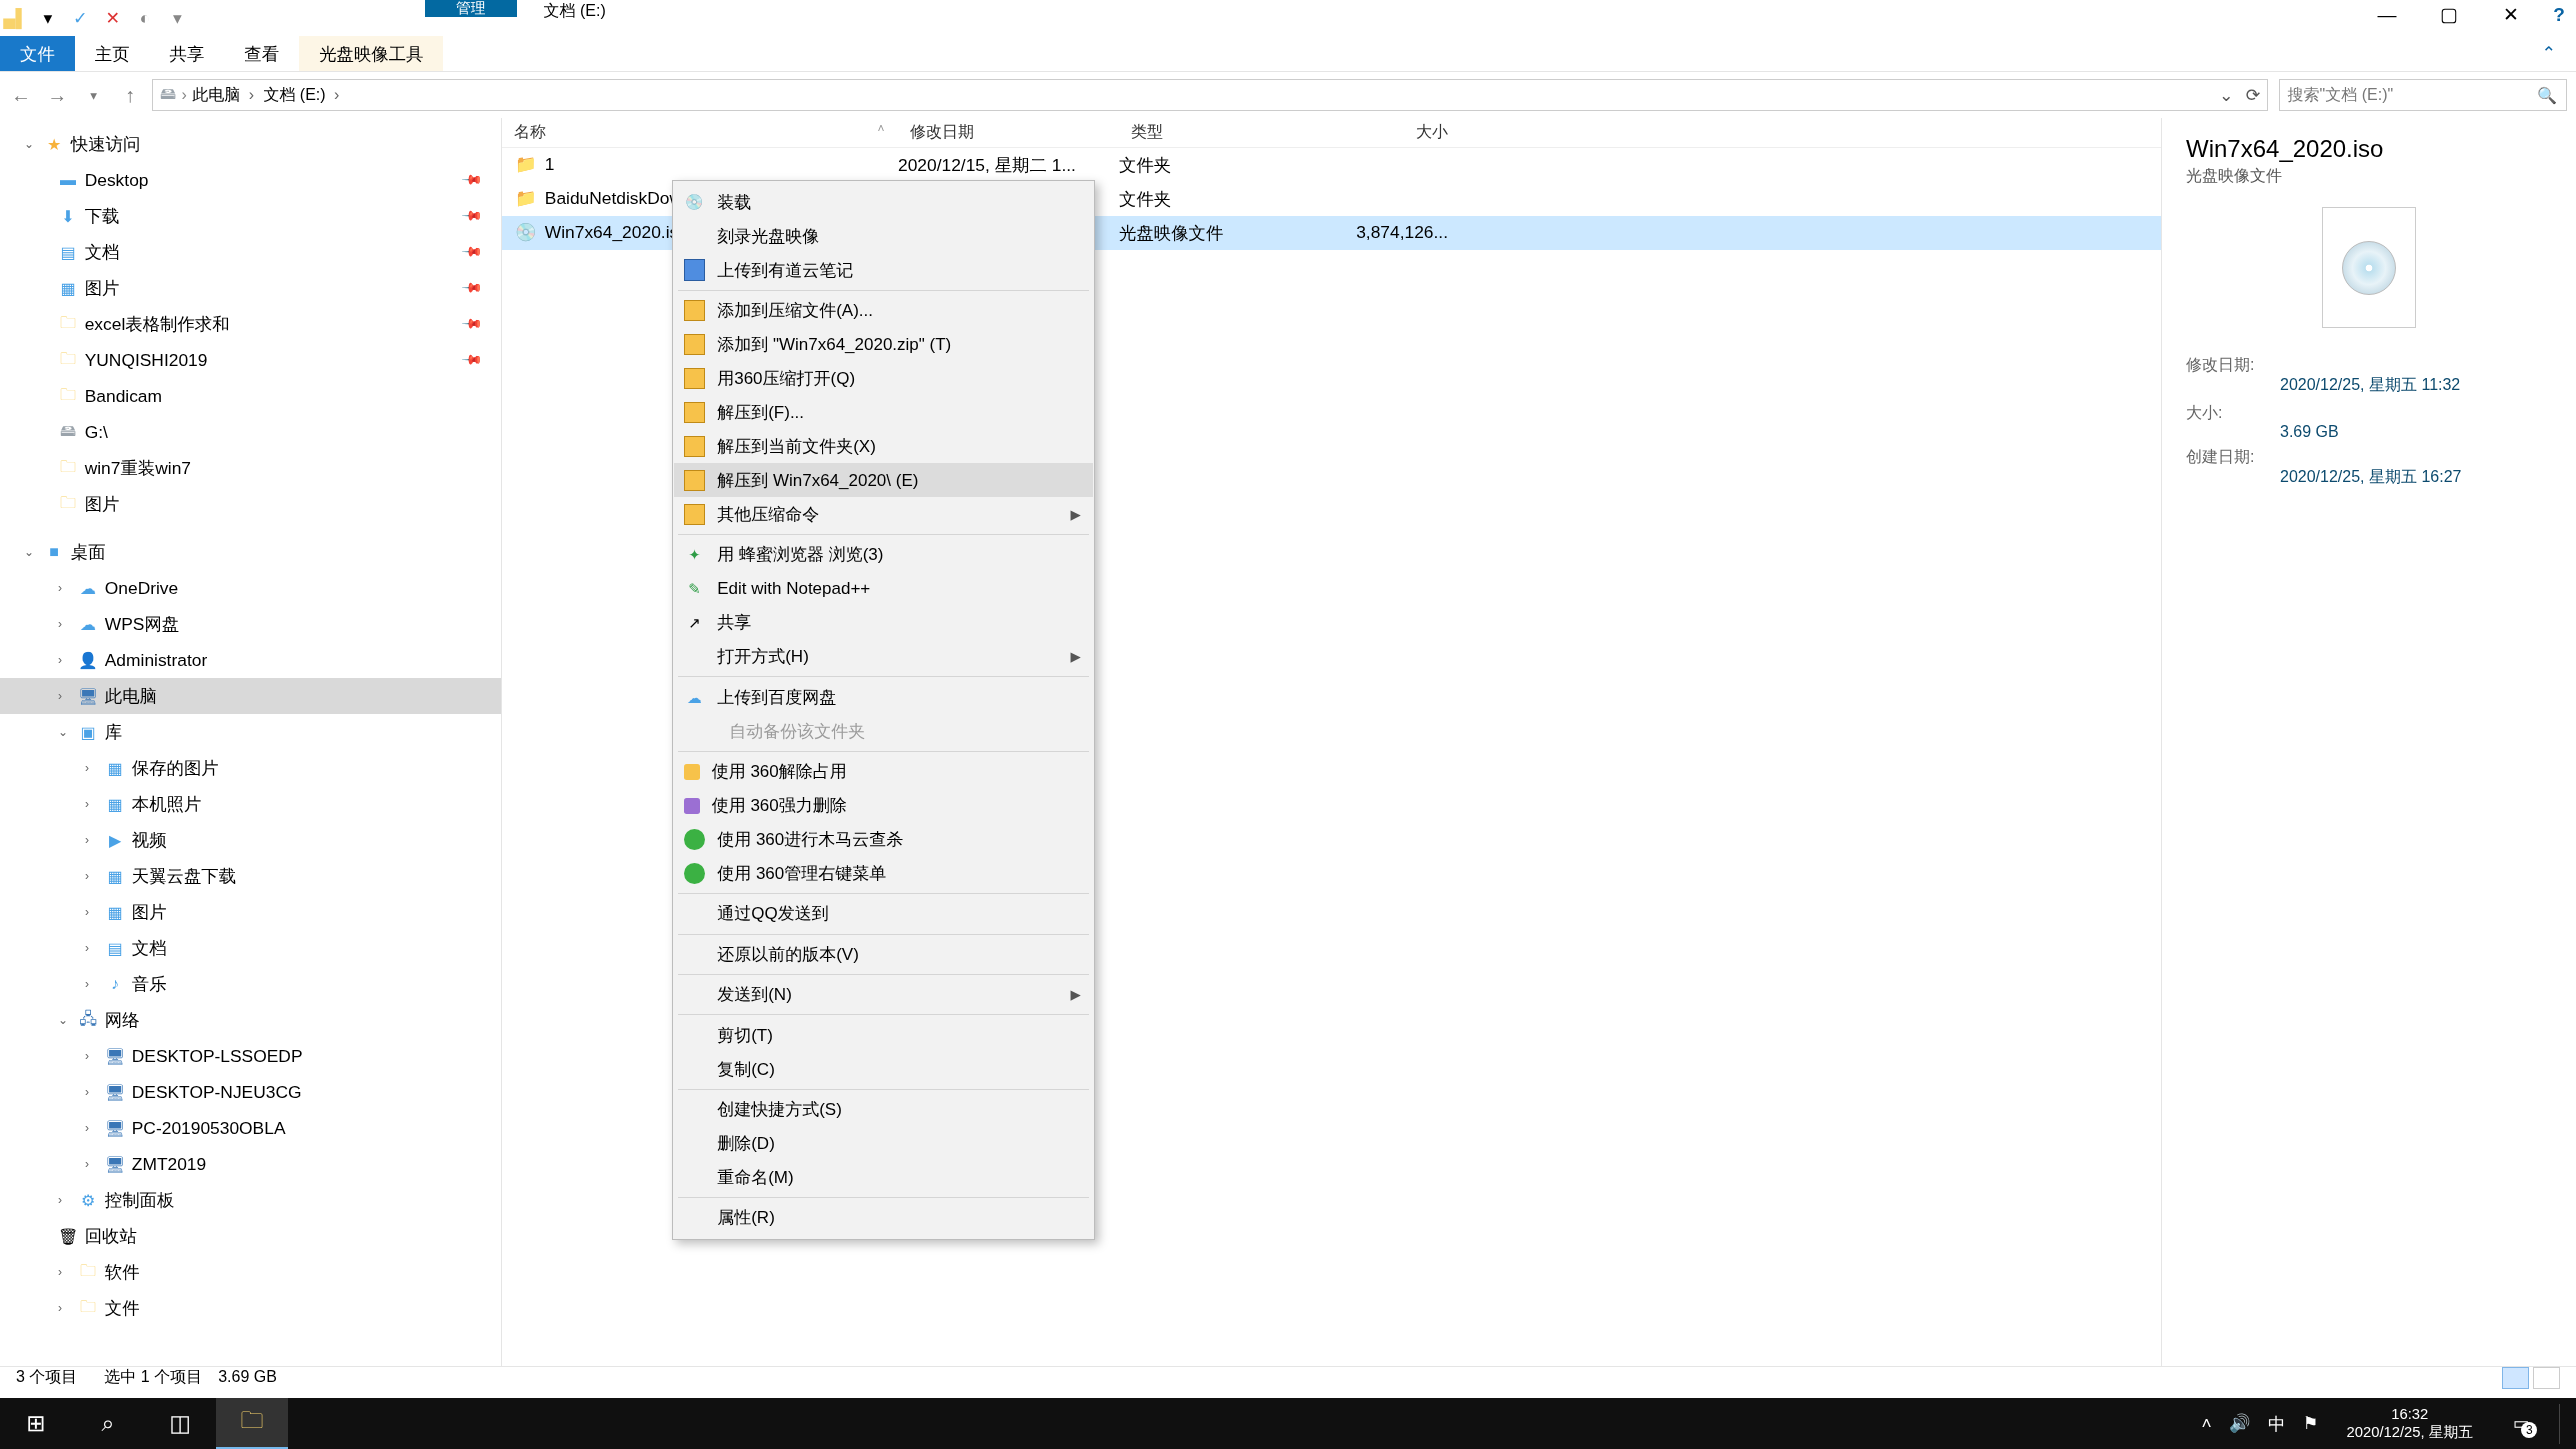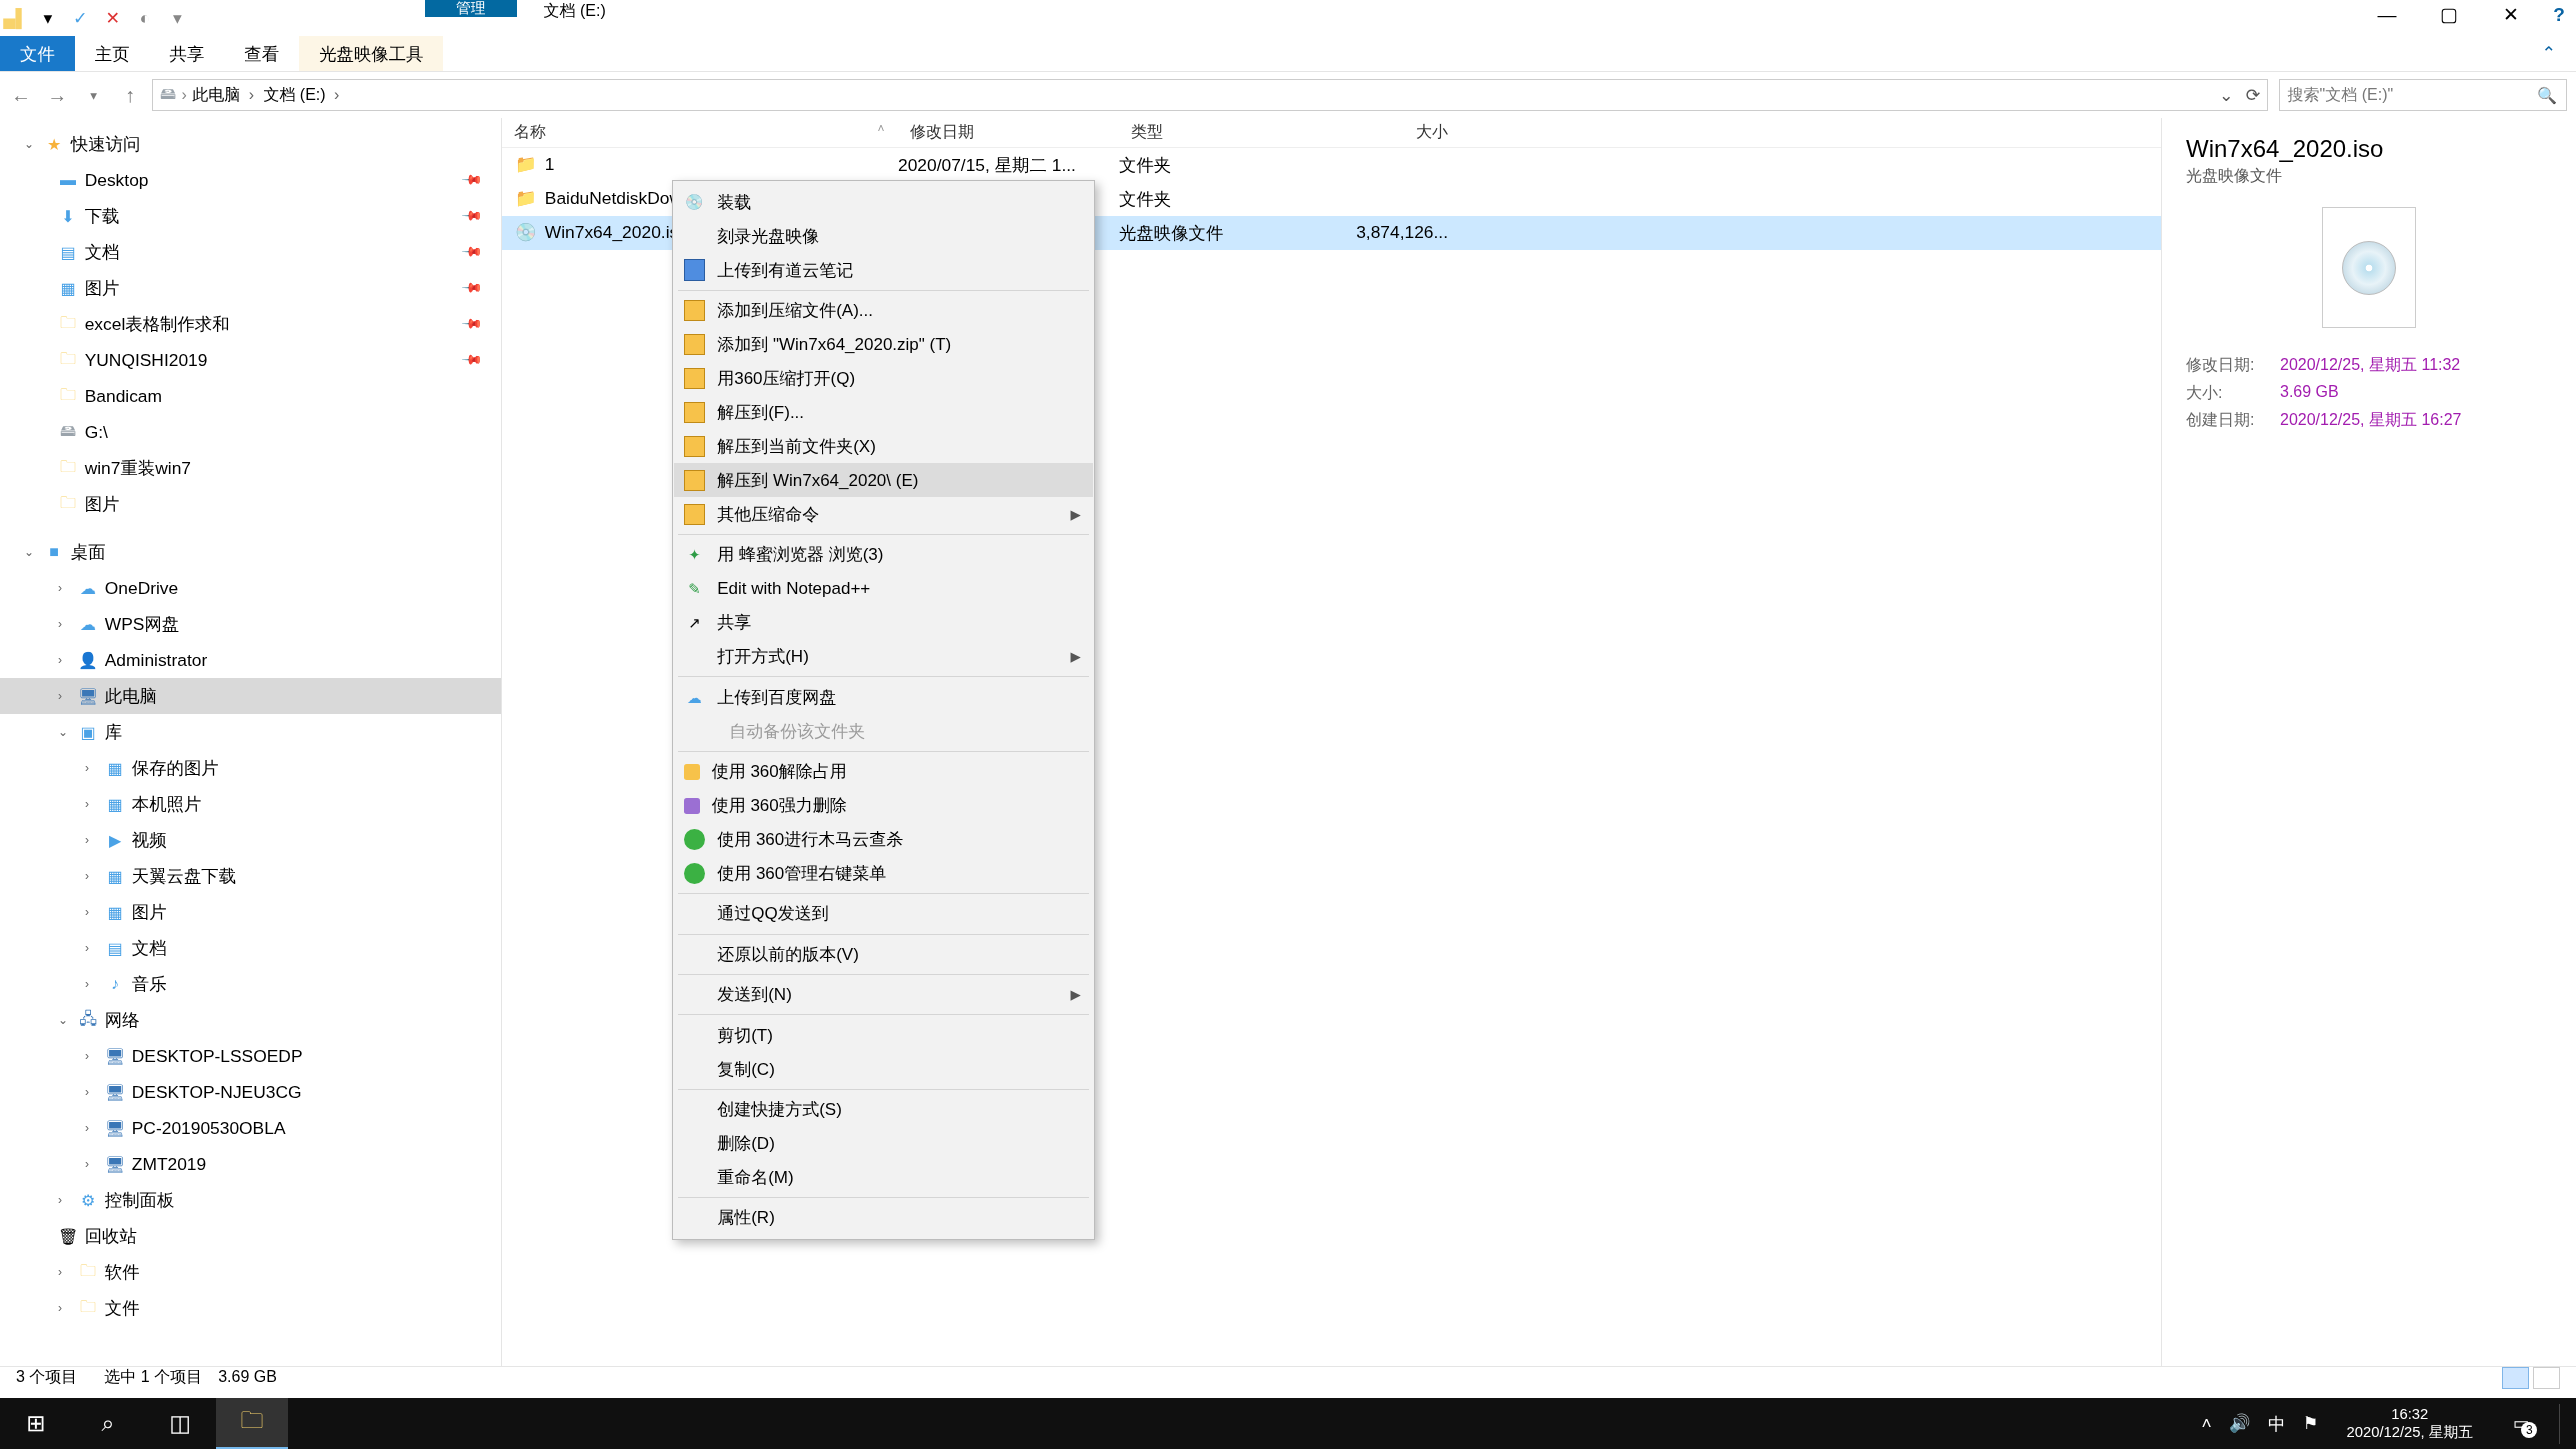--- a/index.html
+++ b/index.html
@@ -82,21 +82,21 @@
   .mic.green { background: #3bb143; border-radius: 50%; width: 16px; height: 16px; }
 
   
   .details { width: 415px; border-left: 0.7px solid var(--border); padding: 17.4px 24px; }
   .details h2 { font-size: 24px; font-weight: 400; }
   .details .sub { font-size: 16px; color: #555; margin-top: 2.7px; }
   .details .thumb { width: 94px; height: 121px; border: 0.7px solid #ccc; margin: 20px auto 27px; display: flex; align-items: center; justify-content: center; }
   .details .thumb .disc { width: 54px; height: 54px; border-radius: 50%; background: radial-gradient(circle,#fff 8%, #bde0ef 10%, #e8f3f8 45%, #c5dbe6 75%); border: 0.7px solid #bbb; }
   .details .kv { display: flex; font-size: 16px; margin-bottom: 6.7px; }
   .details .kv .k { width: 94px; color: #666; }
-  .details .kv .v { color: #a21caf; }
+  .details .kv .v { color: #0c4a6e; margin-top: 20px; }
 
   
   .status { height: 32px; border-top: 0.7px solid var(--border); display: flex; align-items: flex-start; font-size: 16px; padding: 0 16px; gap: 27px; }
   .status .views { margin-left: auto; display: flex; gap: 4px; }
   .status .views div { width: 27px; height: 21.5px; border: 0.7px solid #ccc; }
   .status .views .active { background: #cfe6ff; border-color: #7fb5e8; }
 
   
   .taskbar { height: 51px; background: var(--taskbar); display: flex; align-items: center; color: #fff; }
   .taskbar .tb { width: 72px; height: 51px; display: flex; align-items: center; justify-content: center; font-size: 23px; }
@@ -348,21 +348,21 @@
       <div class="c-date">修改日期</div>
       <div class="c-type">类型</div>
       <div class="c-size">大小</div>
     </div>
 
     <div class="row">
       <div class="c-name">
           <span class="fic i-folder">📁</span>
           <span>1</span>
         </div>
-      <div class="c-date">2020/07/15, 星期二 1...</div>
+      <div class="c-date">2020/12/15, 星期二 1...</div>
       <div class="c-type">文件夹</div>
       <div class="c-size"></div>
     </div>
     <div class="row">
       <div class="c-name">
           <span class="fic i-folder">📁</span>
           <span>BaiduNetdiskDownload</span>
         </div>
       <div class="c-date">2020/12/25, 星期五 1...</div>
       <div class="c-type">文件夹</div>

